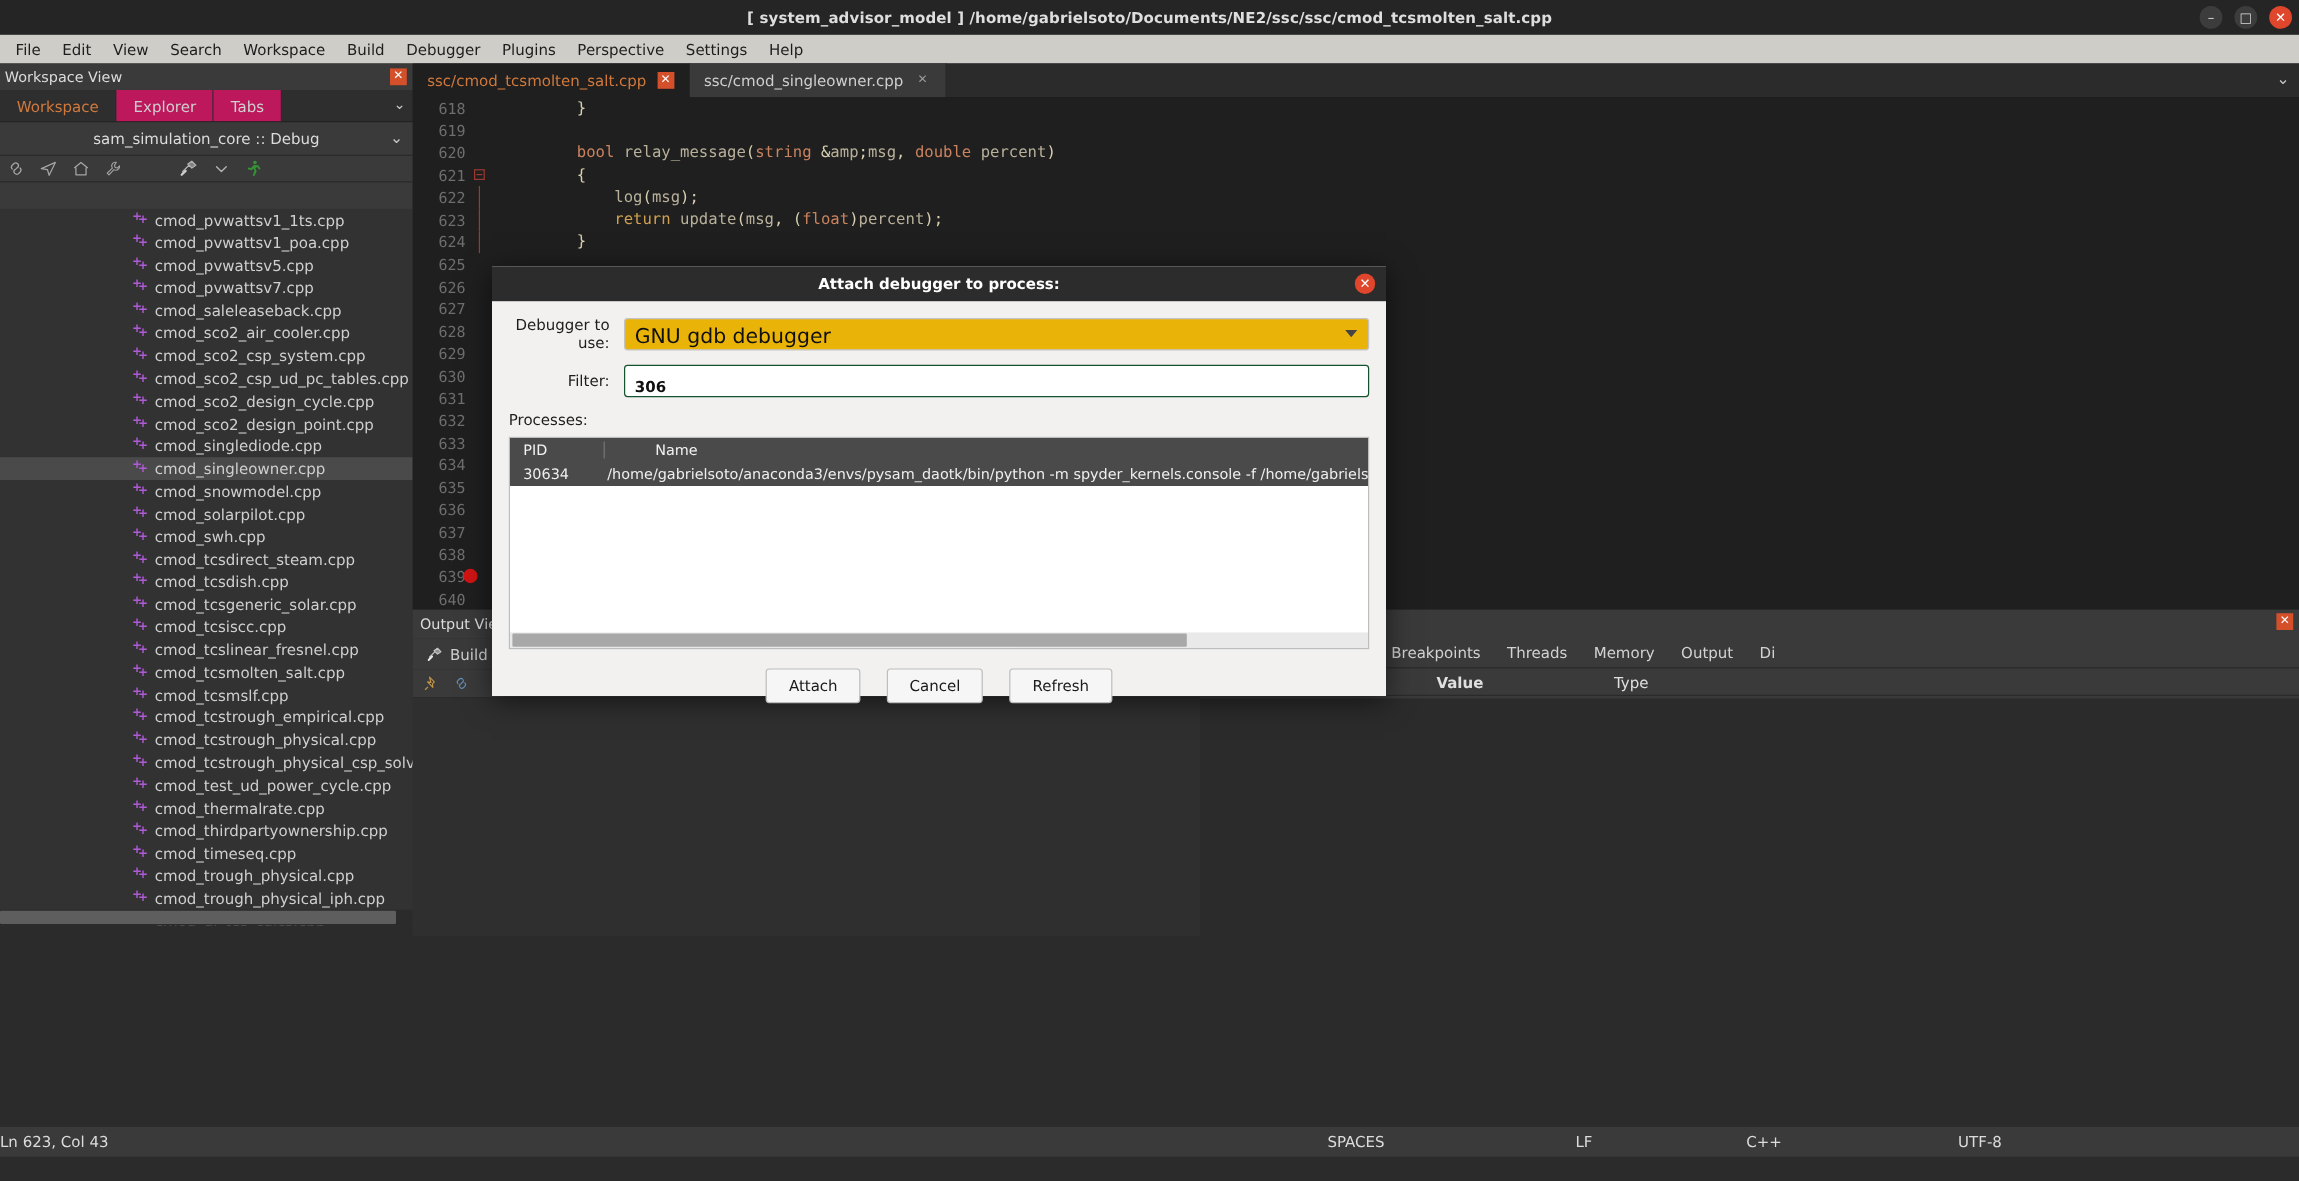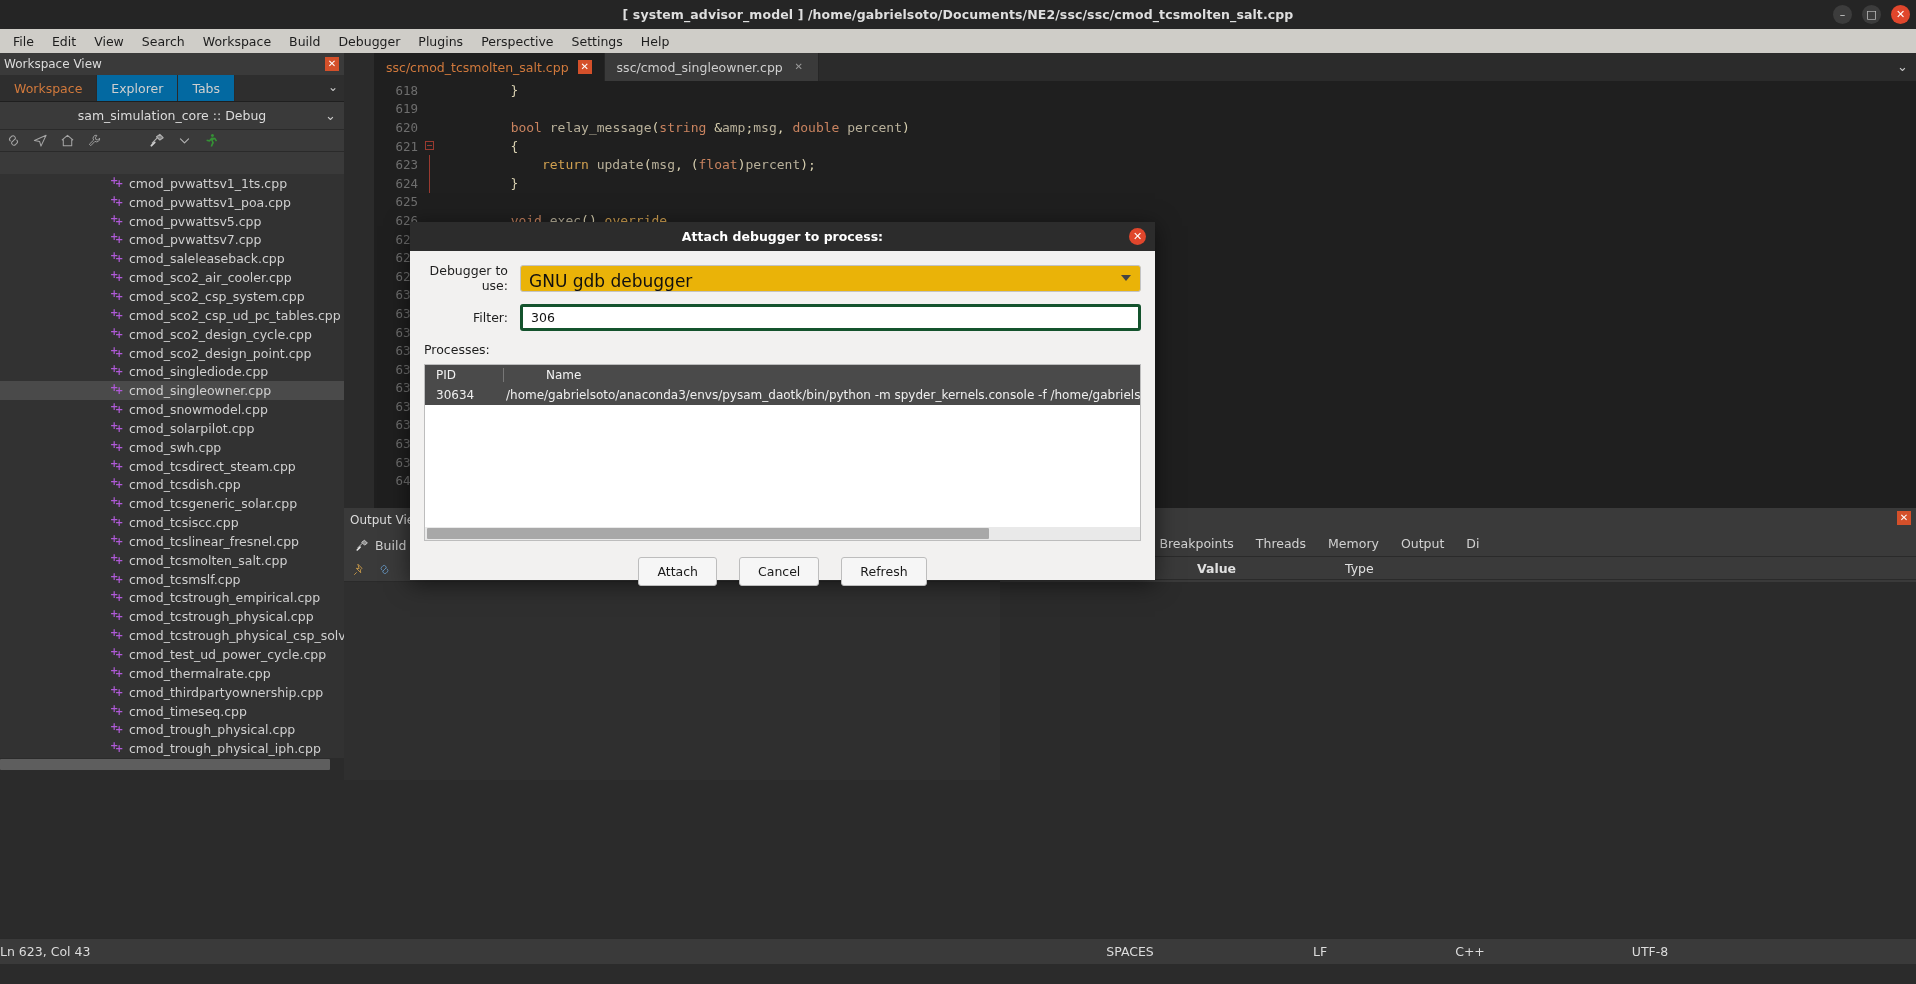--- a/index.html
+++ b/index.html
@@ -58,21 +58,21 @@
     width: 14px; height: 14px; background: #d4502a; color: #fff;
     font-size: 10px; line-height: 14px; text-align: center; cursor: pointer;
     font-weight: bold;
   }
   .dock-tabs {
     height: 27px; background: #2e2e2e; display: flex; align-items: stretch;
     position: relative; border-bottom: 1px solid #1f1f1f;
   }
   .dock-tab {
     padding: 0 14px; display: flex; align-items: center;
-    font-size: 12.5px; color: #cfcfcf; background: #0369a1;
+    font-size: 12.5px; color: #cfcfcf; background: #be185d;
     border-right: 1px solid #2a2a2a; cursor: pointer;
   }
   .dock-tab.active { background: #2e2e2e; color: #d1793c; }
   .dock-tabs-chevron {
     position: absolute; right: 6px; top: 5px; color: #c8c8c8;
     font-size: 12px; cursor: pointer;
   }
   .target-row {
     height: 28px; background: #3a3a3a; display: flex; align-items: center;
     justify-content: center; position: relative; border-bottom: 1px solid #2a2a2a;
@@ -114,21 +114,20 @@
   }
   .tree-scrollbar .thumb {
     position: absolute; left: 0; top: 1px; height: 11px; width: 330px;
     background: #5e5e5e; border-radius: 1px;
   }
 
   
   .editor-wrap {
     position: absolute; left: 344px; top: 53px; right: 0; height: 455px;
     background: #1f1f1f;
-    margin-left: 30px;
   }
   .edit-tabbar {
     height: 28px; background: #2b2b2b; display: flex; align-items: stretch;
     position: relative;
   }
   .edit-tab {
     display: flex; align-items: center; gap: 9px; padding: 0 12px;
     font-size: 12.5px; background: #3a3a3a; color: #cfcfcf;
     border-right: 1px solid #262626; cursor: pointer;
   }
@@ -270,23 +269,23 @@
     display: flex; align-items: flex-end; padding: 0 8px;
     font-size: 17px; color: #101010; position: relative; cursor: pointer;
   }
   .sel-arrow {
     position: absolute; right: 9px; top: 9px;
     width: 0; height: 0; border-left: 5px solid transparent;
     border-right: 5px solid transparent; border-top: 6px solid #444;
   }
   .frm-input {
     flex: 1 1 auto; height: 27px; background: #ffffff;
-    border: 3px solid #14532d; border-radius: 3px;
-    display: flex; align-items: center; padding: 0 8px;
-    font-size: 12.5px; color: #101010; cursor: text;
+    border: 1px solid #14532d; border-radius: 3px;
+    display: flex; align-items: flex-end; padding: 0 8px;
+    font-size: 12.5px; color: #101010; cursor: text; font-weight: bold;
   }
   .proc-label { font-size: 12.5px; color: #1d1d1d; margin: 2px 0 7px 0; }
   .proc-table {
     height: 177px; background: #ffffff; border: 1px solid #bdbdbd;
     position: relative; overflow: hidden;
   }
   .proc-head {
     height: 20px; background: #4a4a4a; display: flex; align-items: center;
     color: #f2f2f2; font-size: 12px; gap: 32px;
   }
@@ -554,20 +553,21 @@
         <span>ssc/cmod_singleowner.cpp</span>
         <span class="tab-x">✕</span>
       </div>
       <span class="edit-chevron">⌄</span>
     </div>
     <div class="code-area" id="code-area">
         <div class="code-row"><span class="ln">618</span><span class="gutter"></span><span class="code-txt">        }</span></div>
         <div class="code-row"><span class="ln">619</span><span class="gutter"></span><span class="code-txt"></span></div>
         <div class="code-row"><span class="ln">620</span><span class="gutter"></span><span class="code-txt">        <span class="k-type">bool</span> <span class="k-id">relay_message</span>(<span class="k-type">string</span> &amp;<span class="k-id">amp</span>;<span class="k-id">msg</span>, <span class="k-type">double</span> <span class="k-id">percent</span>)</span></div>
         <div class="code-row"><span class="ln">621</span><span class="gutter"><span class="fold"></span></span><span class="code-txt">        {</span></div>
+        <div class="code-row"><span class="ln">622</span><span class="gutter"><span class="foldline"></span></span><span class="code-txt">            <span class="k-id">log</span>(<span class="k-id">msg</span>);</span></div>
         <div class="code-row"><span class="ln">623</span><span class="gutter"><span class="foldline"></span></span><span class="code-txt">            <span class="k-kw">return</span> <span class="k-id">update</span>(<span class="k-id">msg</span>, (<span class="k-type">float</span>)<span class="k-id">percent</span>);</span></div>
         <div class="code-row"><span class="ln">624</span><span class="gutter"><span class="foldline"></span></span><span class="code-txt">        }</span></div>
         <div class="code-row"><span class="ln">625</span><span class="gutter"></span><span class="code-txt"></span></div>
         <div class="code-row"><span class="ln">626</span><span class="gutter"></span><span class="code-txt">        <span class="k-type">void</span> <span class="k-id">exec</span>() <span class="k-kw">override</span></span></div>
         <div class="code-row"><span class="ln">627</span><span class="gutter"></span><span class="code-txt"></span></div>
         <div class="code-row"><span class="ln">628</span><span class="gutter"></span><span class="code-txt"></span></div>
         <div class="code-row"><span class="ln">629</span><span class="gutter"></span><span class="code-txt"></span></div>
         <div class="code-row"><span class="ln">630</span><span class="gutter"></span><span class="code-txt"></span></div>
         <div class="code-row"><span class="ln">631</span><span class="gutter"></span><span class="code-txt"><span class="k-id">olar_resource_file</span>"));</span></div>
         <div class="code-row"><span class="ln">632</span><span class="gutter"></span><span class="code-txt"><span class="k-id">m_weather_data_provider</span>-&amp;<span class="k-id">gt</span>;<span class="k-id">message</span>(), <span class="k-id">SSC_WARNING</span>);</span></div>

